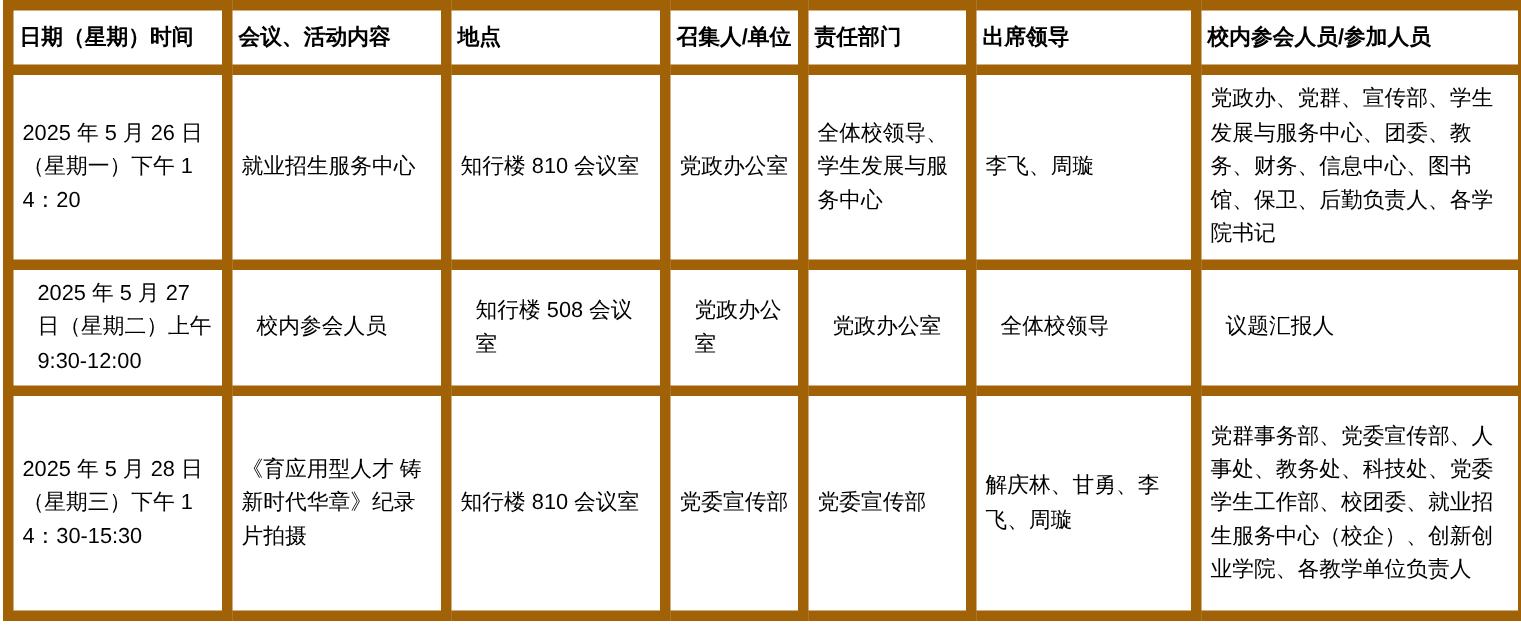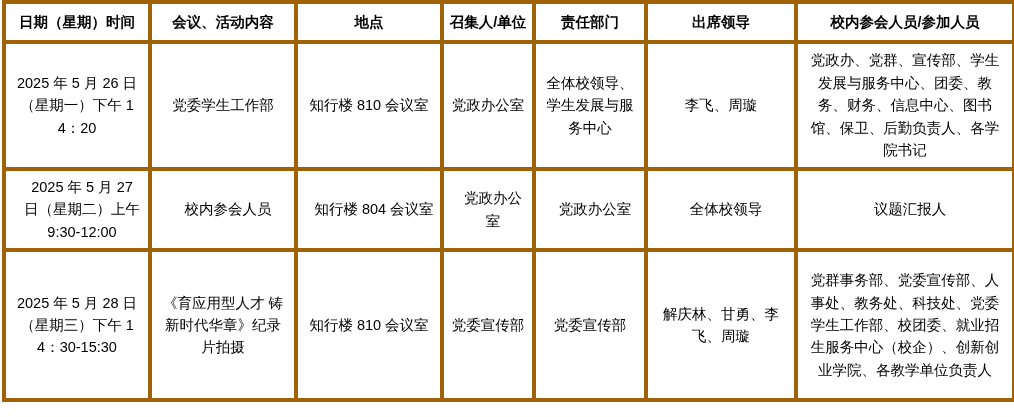--- a/index.html
+++ b/index.html
@@ -19,22 +19,22 @@
     box-sizing: border-box;
   }
   table.schedule {
     border-collapse: collapse;
     width: 1010px;
     margin-left: 2px;
     table-layout: fixed;
   }
   table.schedule th,
   table.schedule td {
-    border: 4px solid #a16207;
-    text-align: center;
+    border: 7px solid #a16207;
+    text-align: left;
     vertical-align: middle;
     font-size: 14.5px;
     line-height: 1.55;
     padding: 5px 6px;
     box-sizing: border-box;
     word-break: break-all;
   }
   table.schedule th {
     font-weight: bold;
     padding: 7px 4px;
@@ -75,31 +75,31 @@
         <th>地点</th>
         <th>召集人/单位</th>
         <th>责任部门</th>
         <th>出席领导</th>
         <th>校内参会人员/参加人员</th>
       </tr>
     </thead>
     <tbody>
       <tr class="r0">
         <td>2025 年 5 月 26 日（星期一）下午 14：20</td>
-        <td>党委学生工作部</td>
+        <td>就业招生服务中心</td>
         <td>知行楼 810 会议室</td>
         <td>党政办公室</td>
         <td>全体校领导、学生发展与服务中心</td>
         <td>李飞、周璇</td>
         <td>党政办、党群、宣传部、学生发展与服务中心、团委、教务、财务、信息中心、图书馆、保卫、后勤负责人、各学院书记</td>
       </tr>
       <tr class="r1">
         <td>2025 年 5 月 27 日（星期二）上午 9:30-12:00</td>
         <td>校内参会人员</td>
-        <td>知行楼 804 会议室</td>
+        <td>知行楼 508 会议室</td>
         <td>党政办公室</td>
         <td>党政办公室</td>
         <td>全体校领导</td>
         <td>议题汇报人</td>
       </tr>
       <tr class="r3">
         <td>2025 年 5 月 28 日（星期三）下午 14：30-15:30</td>
         <td>《育应用型人才 铸新时代华章》纪录片拍摄</td>
         <td>知行楼 810 会议室</td>
         <td>党委宣传部</td>

